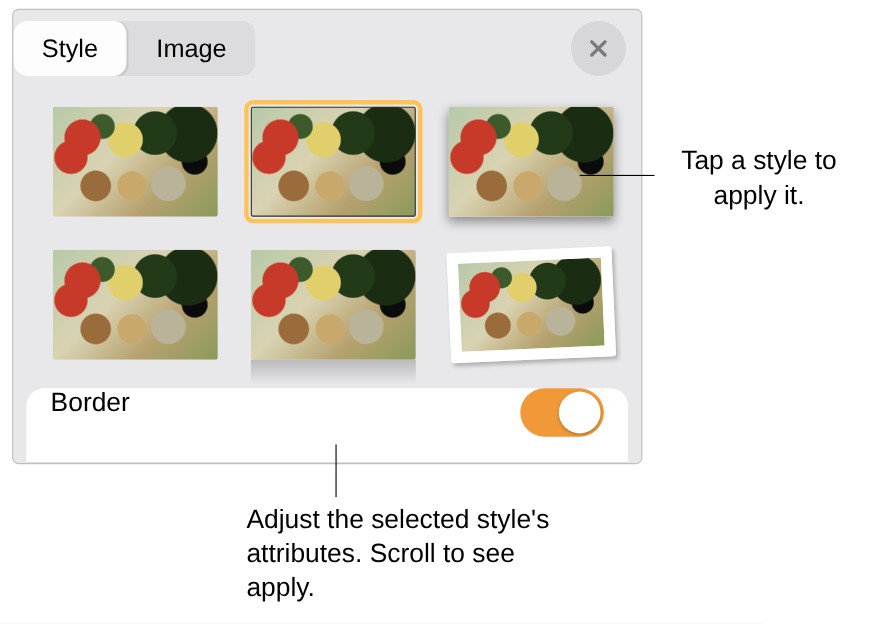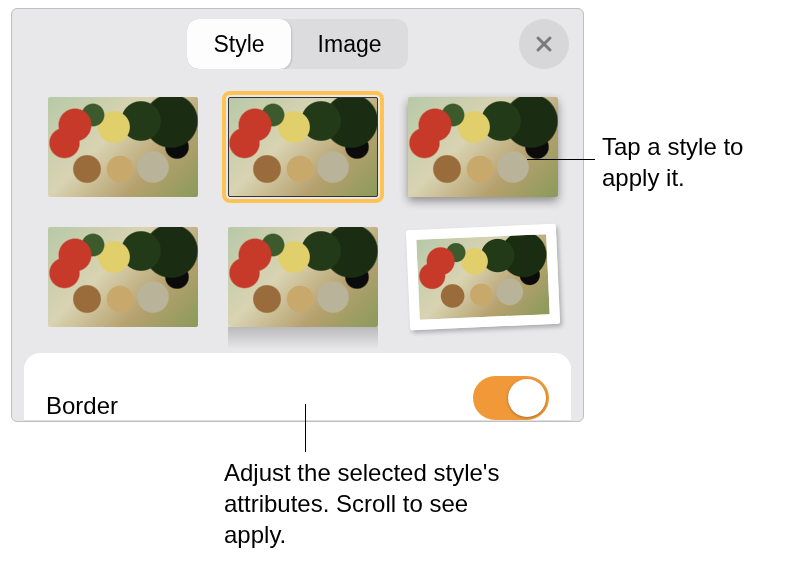--- a/index.html
+++ b/index.html
@@ -20,21 +20,20 @@
       border-radius: 6px;
       background: #e8e8ea;
       overflow: hidden;
     }
     .tabbar {
       position: absolute;
       top: 10px;
       left: 0;
       width: 100%;
       display: flex;
-      justify-content: center;
       align-items: center;
     }
     .tabs {
       display: flex;
       height: 50px;
       border-radius: 12px;
       background: #dcdcde;
       overflow: hidden;
     }
     .tab {
@@ -133,21 +132,21 @@
     .border-row {
       position: absolute;
       left: 12px;
       right: 12px;
       bottom: 0;
       height: 68px;
       background: #fff;
       border-top-left-radius: 16px;
       border-top-right-radius: 16px;
       display: flex;
-      align-items: flex-end;
+      align-items: flex-start;
       justify-content: space-between;
       padding: 0 22px;
       border-bottom: 1px solid #e0e0e0;
     }
     .border-label {
       font-size: 24px;
       color: #000;
     }
     .toggle {
       width: 76px;
@@ -168,20 +167,21 @@
       box-shadow: 0 1px 3px rgba(0,0,0,0.3);
     }
     .callout1 {
       position: absolute;
       left: 602px;
       top: 131px;
       width: 176px;
       font-size: 24px;
       line-height: 1.3;
       color: #000;
+      text-align: center;
     }
     .callout2 {
       position: absolute;
       left: 224px;
       top: 457px;
       width: 310px;
       font-size: 24px;
       line-height: 1.3;
       color: #000;
     }

